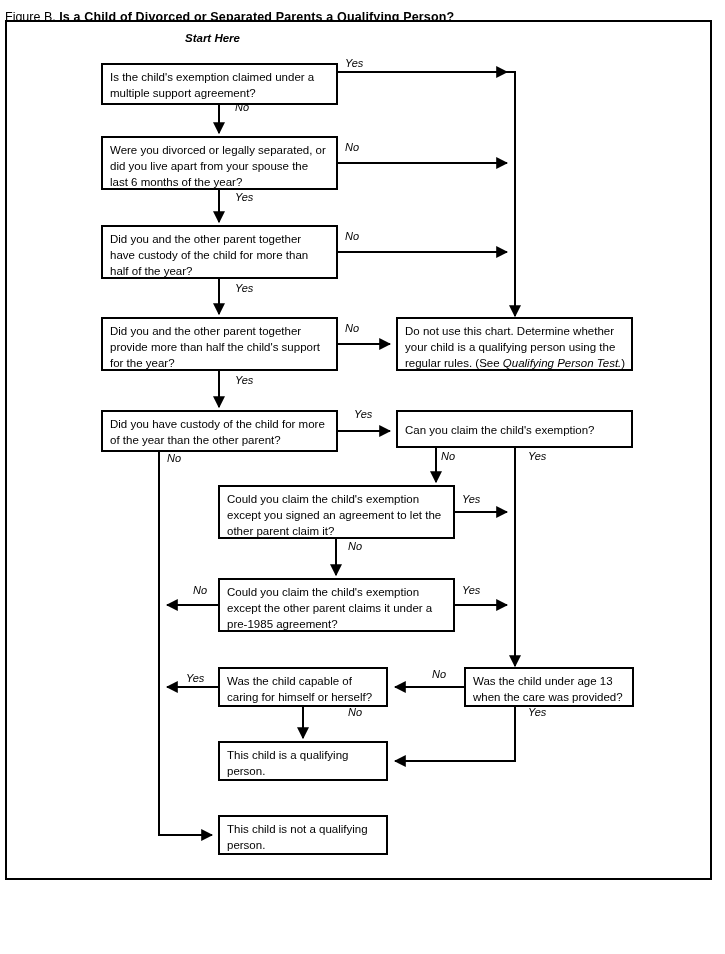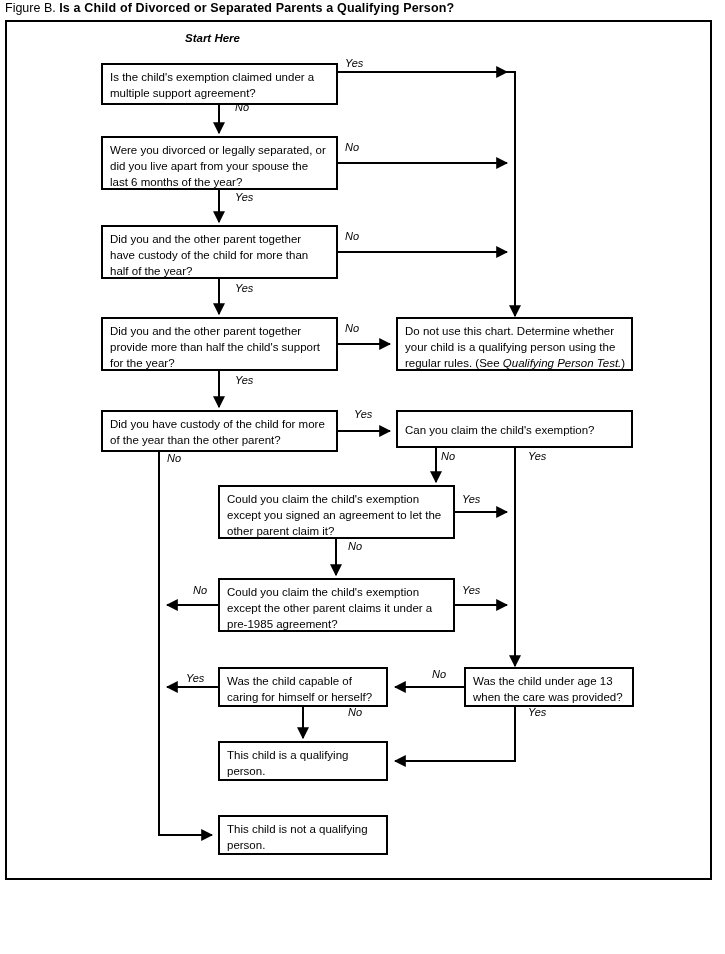--- a/index.html
+++ b/index.html
@@ -11,21 +11,21 @@
     width: 725px;
     height: 954px;
     font-family: "Liberation Sans", sans-serif;
     color: #000000;
     position: relative;
     overflow: hidden;
   }
   #figure-title {
     position: absolute;
     left: 5px;
-    top: 1px;
+    top: 10px;
     font-size: 12.5px;
     white-space: nowrap;
   }
   #figure-title .fig-label { font-weight: normal; }
   #figure-title .fig-question { font-weight: bold; letter-spacing: 0.15px; }
   #chart-frame {
     position: absolute;
     left: 5px;
     top: 20px;
     width: 707px;

